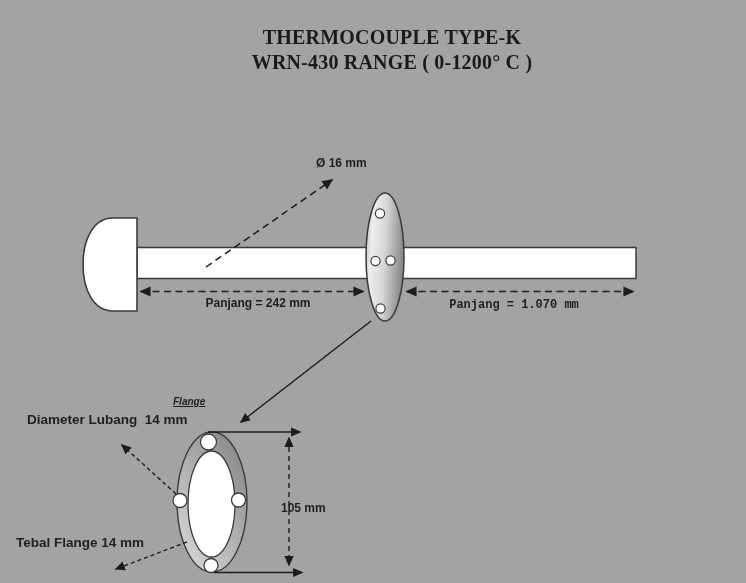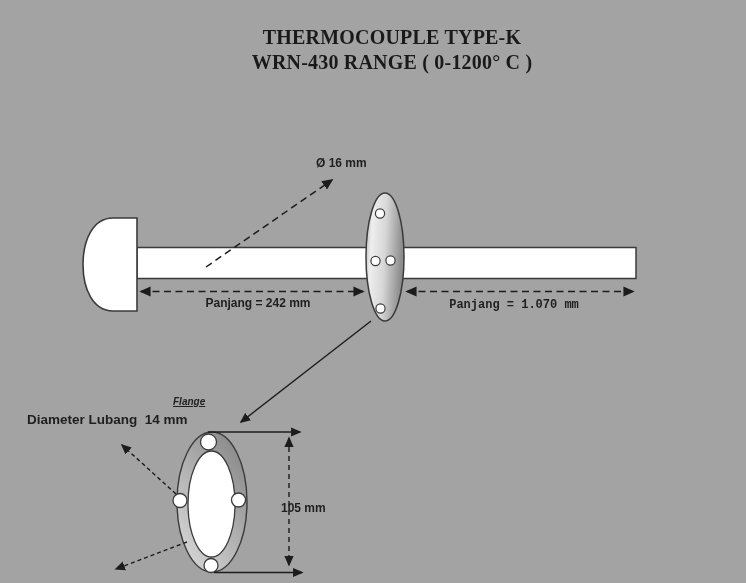--- a/index.html
+++ b/index.html
@@ -97,16 +97,17 @@
   <div class="lbl" style="left:316px;top:156px;">Ø 16 mm</div>
 
   <div class="lbl centered" style="left:258px;top:296px;">Panjang = 242 mm</div>
 
   <div class="lbl centered" style="left:514px;top:298px;font-family:Liberation Mono, monospace;">Panjang = 1.070 mm</div>
 
   <div class="lbl underlined" style="left:173px;top:394px;">Flange</div>
 
   <div class="lbl small" style="left:27px;top:412px;">Diameter Lubang  14 mm</div>
 
+  <div class="lbl small" style="left:16px;top:535px;">Tebal Flange 14 mm</div>
 
   <div class="lbl" style="left:281px;top:501px;">105 mm</div>
 
 </div>
 
 </body></html>

